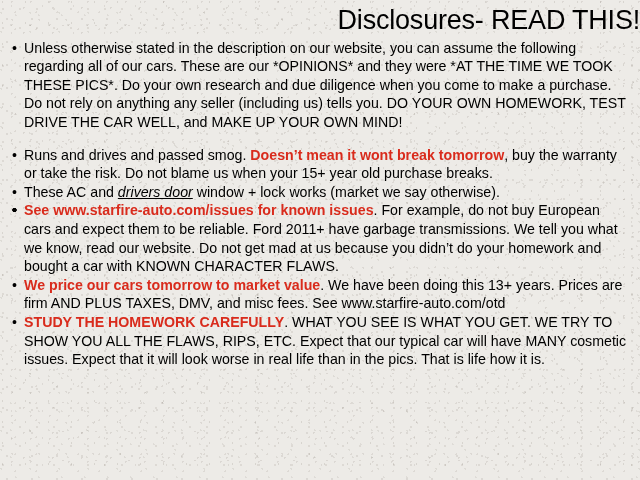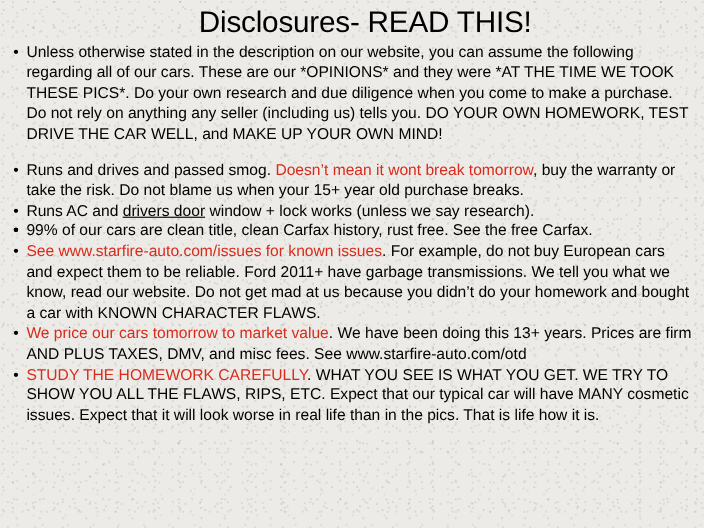--- a/index.html
+++ b/index.html
@@ -31,21 +31,21 @@
       radial-gradient(circle at 73% 71%, rgba(120,110,100,0.14) 0 1px, transparent 1px),
       radial-gradient(circle at 91% 88%, rgba(120,110,100,0.16) 0 1px, transparent 1px),
       radial-gradient(circle at 28% 84%, rgba(120,110,100,0.15) 0 1px, transparent 1px),
       radial-gradient(circle at 56% 93%, rgba(120,110,100,0.13) 0 1px, transparent 1px),
       radial-gradient(circle at 5% 66%, rgba(120,110,100,0.13) 0 1px, transparent 1px),
       radial-gradient(circle at 68% 46%, rgba(120,110,100,0.12) 0 1px, transparent 1px);
     background-size: 23px 21px, 31px 27px, 19px 23px, 29px 25px, 17px 19px, 27px 31px, 21px 17px, 33px 29px, 25px 23px, 19px 27px, 29px 19px, 23px 33px;
     padding: 0;
   }
   .title {
-    text-align: center;
+    text-align: right;
     font-size: 27px;
     font-weight: 400;
     line-height: 1.1;
     padding-top: 6px;
     padding-bottom: 3px;
     letter-spacing: -0.2px;
     margin-left: 24px;
   }
   .body-text {
     padding: 0 10px 0 12px;
@@ -61,38 +61,40 @@
   .para .bullet {
     position: absolute;
     left: 0;
     top: 0;
   }
   .spacer {
     height: 14px;
   }
   .red {
     color: #d92b1c;
+    font-weight: bold;
   }
   .u {
     text-decoration: underline;
+    font-style: italic;
   }
 </style>
 </head>
 <body>
 
 <div class="slide">
   <div class="title">Disclosures- READ THIS!</div>
   <div class="body-text">
     <div id="para-container">
         <div class="para"><span class="bullet">•</span><span>Unless otherwise stated in the description on our website, you can assume the following regarding all of our cars. These are our *OPINIONS* and they were *AT THE TIME WE TOOK THESE PICS*.  Do your own research and due diligence when you come to make a purchase. Do not rely on anything any seller (including us) tells you. DO YOUR OWN HOMEWORK, TEST DRIVE THE CAR WELL, and MAKE UP YOUR OWN MIND!</span></div>
         <div class="spacer"></div>
         <div class="para"><span class="bullet">•</span><span>Runs and drives and passed smog. </span><span class="red">Doesn’t mean it wont break tomorrow</span><span>, buy the warranty or take the risk. Do not blame us when your 15+ year old purchase breaks.</span></div>
-        <div class="para"><span class="bullet">•</span><span>Runs AC and </span><span class="u">drivers door</span><span> window + lock works (unless we say research).</span></div>
+        <div class="para"><span class="bullet">•</span><span>These AC and </span><span class="u">drivers door</span><span> window + lock works (market we say otherwise).</span></div>
         <div class="para"><span class="bullet">•</span></div>
         <div class="para"><span class="bullet">•</span></div>
         <div class="para"><span class="bullet">•</span></div>
-        <div class="para"><span class="bullet">•</span><span>99% of our cars are clean title, clean Carfax history, rust free. See the free Carfax.</span></div>
+        <div class="para"><span class="bullet">•</span></div>
         <div class="para"><span class="bullet">•</span><span class="red">See www.starfire-auto.com/issues for known issues</span><span>. For example, do not buy European cars and expect them to be reliable. Ford 2011+ have garbage transmissions. We tell you what we know, read our website. Do not get mad at us because you didn’t do your homework and bought a car with KNOWN CHARACTER FLAWS.</span></div>
         <div class="para"><span class="bullet">•</span><span class="red">We price our cars tomorrow to market value</span><span>. We have been doing this 13+ years. Prices are firm AND PLUS TAXES, DMV, and misc fees. See www.starfire-auto.com/otd</span></div>
         <div class="para"><span class="bullet">•</span><span class="red">STUDY THE HOMEWORK CAREFULLY</span><span>. WHAT YOU SEE IS WHAT YOU GET. WE TRY TO SHOW YOU ALL THE FLAWS, RIPS, ETC. Expect that our typical car will have MANY cosmetic issues.  Expect that it will look worse in real life than in the pics. That is life how it is.</span></div>
       </div>
   </div>
 </div>
 
 </body></html>

